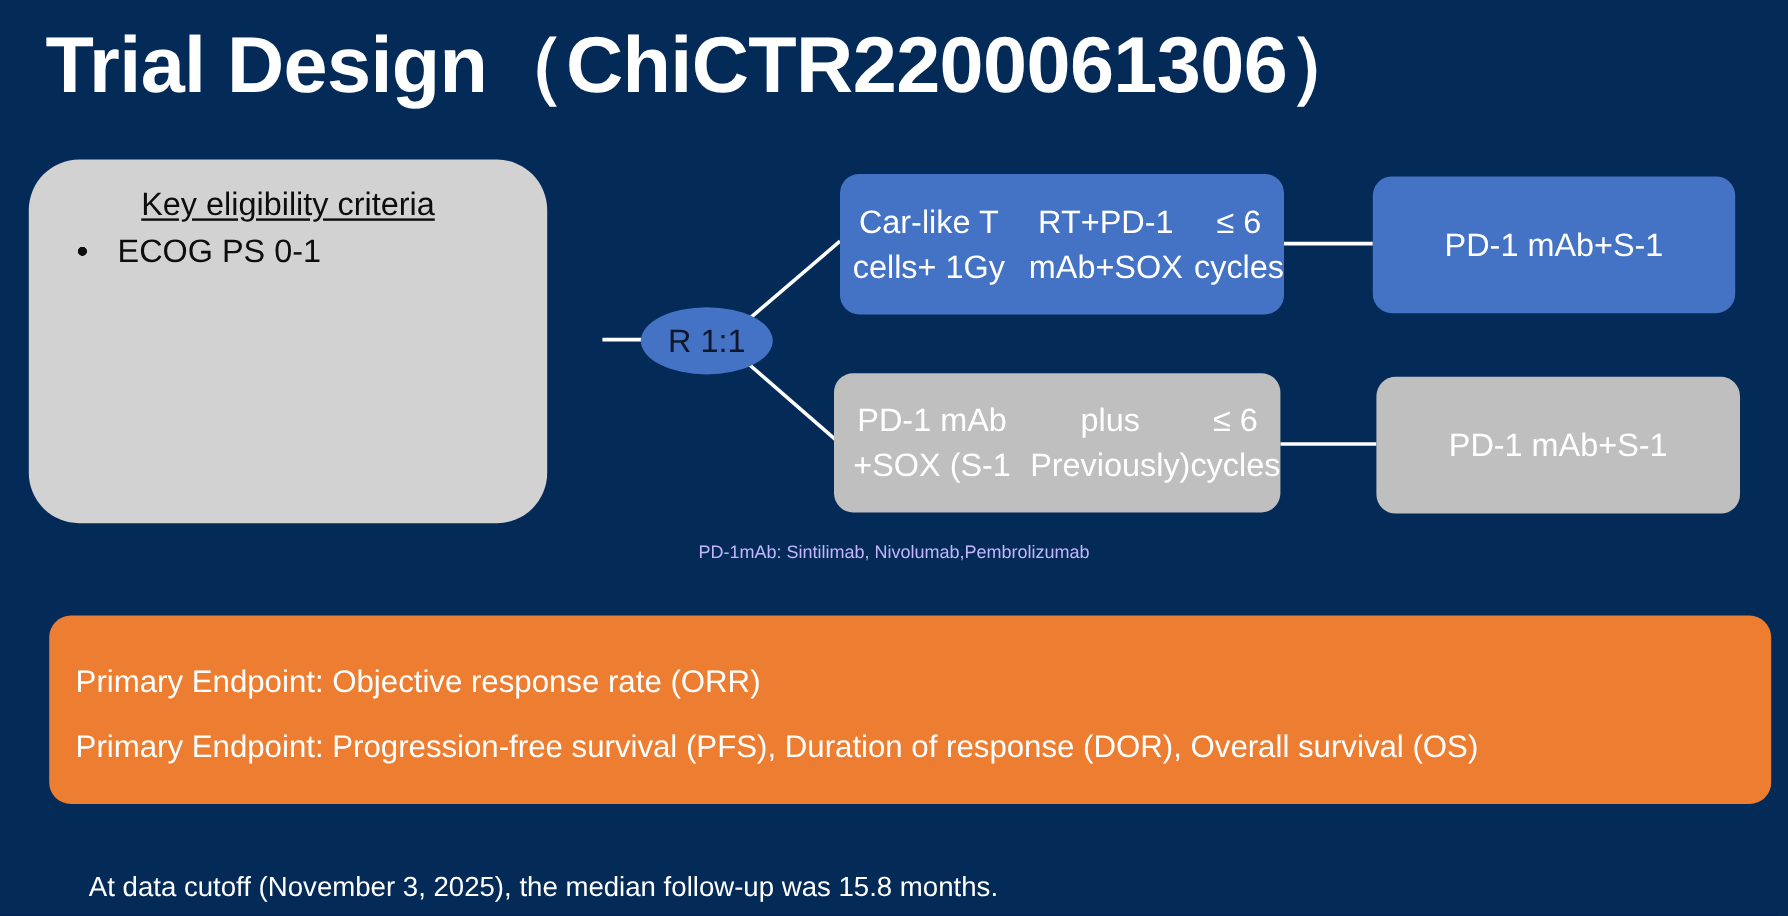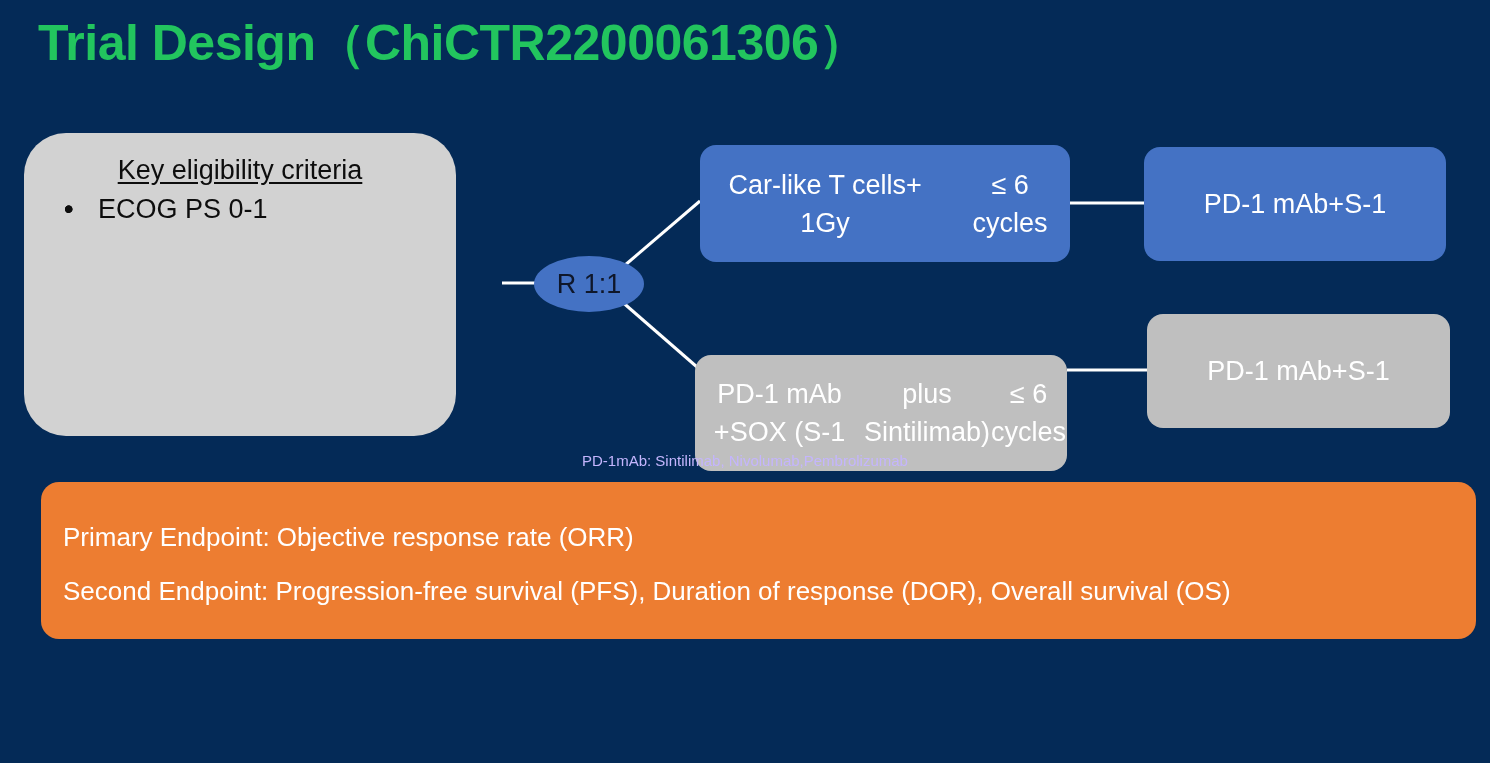--- a/index.html
+++ b/index.html
@@ -14,23 +14,23 @@
     background: #042a57;
     overflow: hidden;
     font-family: "Liberation Sans", sans-serif;
   }
 
   
   #slide-title {
     position: absolute;
     left: 38px;
     top: 10px;
-    font-size: 50px;
+    font-size: 66px;
     font-weight: bold;
-    color: #22c55e;
+    color: #ffffff;
     letter-spacing: -0.5px;
     white-space: nowrap;
   }
 
   
   #eligibility-box {
     position: absolute;
     left: 24px;
     top: 133px;
     width: 432px;
@@ -102,21 +102,21 @@
   .arm-blue { background: #4472c4; }
   .arm-gray { background: #bfbfbf; }
 
   #arm-exp-treatment {
     left: 700px; top: 145px; width: 370px; height: 117px;
   }
   #arm-exp-maintenance {
     left: 1144px; top: 147px; width: 302px; height: 114px;
   }
   #arm-ctrl-treatment {
-    left: 695px; top: 311px; width: 372px; height: 116px; margin-top: 44px;
+    left: 695px; top: 311px; width: 372px; height: 116px;
   }
   #arm-ctrl-maintenance {
     left: 1147px; top: 314px; width: 303px; height: 114px;
   }
 
   
   #connectors {
     position: absolute;
     left: 0; top: 0;
     width: 1490px;
@@ -132,21 +132,21 @@
     width: 1490px;
     text-align: center;
     color: #c4b5fd;
     font-size: 15px;
   }
 
   
   #endpoints-panel {
     position: absolute;
     left: 41px;
-    top: 482px;
+    top: 513px;
     width: 1435px;
     height: 157px;
     background: #ed7d31;
     border-radius: 18px;
     box-sizing: border-box;
     padding: 28px 0 0 22px;
   }
   .endpoint-line {
     color: #ffffff;
     font-size: 26px;
@@ -194,36 +194,38 @@
     <line x1="1070" y1="203" x2="1144" y2="203" stroke="#ffffff" stroke-width="3"></line>
     <line x1="1067" y1="370" x2="1147" y2="370" stroke="#ffffff" stroke-width="3"></line>
   </svg>
 
   <div id="random-node">
     <span>R 1:1</span>
   </div>
 
   <div id="arm-exp-treatment" class="arm-box arm-blue">
     <span>Car-like T cells+ 1Gy</span>
+    <span>RT+PD-1 mAb+SOX</span>
     <span>≤ 6 cycles</span>
   </div>
   <div id="arm-exp-maintenance" class="arm-box arm-blue">
     <span>PD-1 mAb+S-1</span>
   </div>
 
   <div id="arm-ctrl-treatment" class="arm-box arm-gray">
     <span>PD-1 mAb +SOX (S-1</span>
-    <span>plus Sintilimab)</span>
+    <span>plus Previously)</span>
     <span>≤ 6 cycles</span>
   </div>
   <div id="arm-ctrl-maintenance" class="arm-box arm-gray">
     <span>PD-1 mAb+S-1</span>
   </div>
 
   <div id="diagram-footnote">PD-1mAb: Sintilimab, Nivolumab,Pembrolizumab</div>
 
   <div id="endpoints-panel">
     <div class="endpoint-line">Primary Endpoint: Objective response rate (ORR)</div>
-    <div class="endpoint-line">Second Endpoint: Progression-free survival (PFS), Duration of response (DOR), Overall survival (OS)</div>
-  </div>
-
+    <div class="endpoint-line">Primary Endpoint: Progression-free survival (PFS), Duration of response (DOR), Overall survival (OS)</div>
+  </div>
+
+  <div id="data-cutoff-note">At data cutoff (November 3, 2025), the median follow-up was 15.8 months.</div>
 
 </div>
 
 </body></html>

